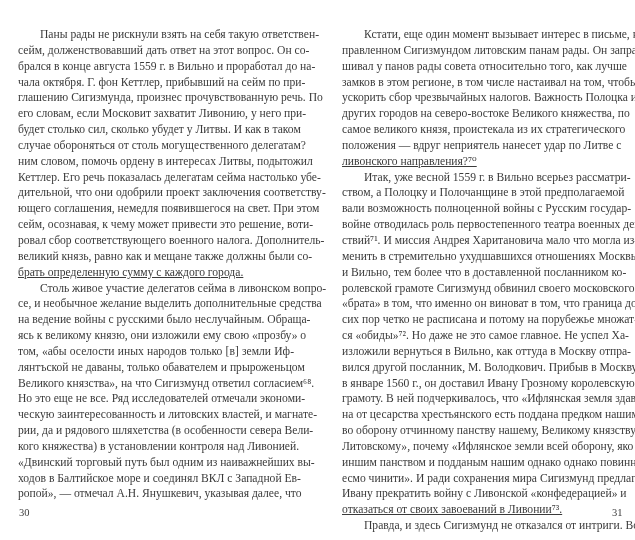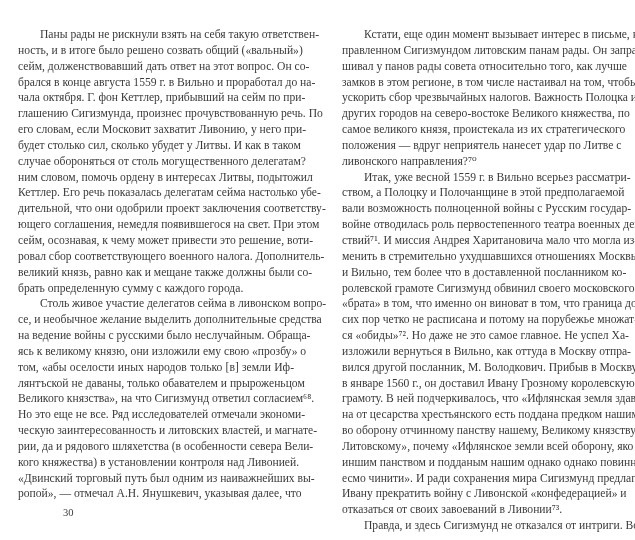--- a/index.html
+++ b/index.html
@@ -26,39 +26,37 @@
     .page-left .text { left: 18px; width: 276px; }
     .page-right .text { left: 25px; width: 272px; }
     .line {
       display: block;
       white-space: nowrap;
       text-align: justify;
       text-align-last: justify;
       height: 15.85px;
       overflow: visible;
     }
-    .line.last { text-align-last: left; }
+    .line.last { text-align-last: left; text-decoration: underline; }
     .line.indent { text-indent: 22px; }
     .folio {
       position: absolute;
       top: 507px;
       font-size: 10.5px;
       color: #3a3a3a;
-      margin-left: 44px;
     }
     .page-left .folio { left: 19px; }
     .page-right .folio { left: 295px; }
   </style>
 </head>
 <body>
 
 <div class="page page-left">
   <div class="text" id="left-text">
       <span class="line indent">Паны рады не рискнули взять на себя такую ответствен-</span>
-      <span class="line">ность, и в итоге было решено созвать общий («вальный»)</span>
       <span class="line">сейм, долженствовавший дать ответ на этот вопрос. Он со-</span>
       <span class="line">брался в конце августа 1559 г. в Вильно и проработал до на-</span>
       <span class="line">чала октября. Г. фон Кеттлер, прибывший на сейм по при-</span>
       <span class="line">глашению Сигизмунда, произнес прочувствованную речь. По</span>
       <span class="line">его словам, если Московит захватит Ливонию, у него при-</span>
       <span class="line">будет столько сил, сколько убудет у Литвы. И как в таком</span>
       <span class="line">случае обороняться от столь могущественного делегатам?</span>
       <span class="line">ним словом, помочь ордену в интересах Литвы, подытожил</span>
       <span class="line">Кеттлер. Его речь показалась делегатам сейма настолько убе-</span>
       <span class="line">дительной, что они одобрили проект заключения соответству-</span>
@@ -72,20 +70,21 @@
       <span class="line">на ведение войны с русскими было неслучайным. Обраща-</span>
       <span class="line">ясь к великому князю, они изложили ему свою «прозбу» о</span>
       <span class="line">том, «абы оселости иных народов только [в] земли Иф-</span>
       <span class="line">лянтъской не даваны, только обавателем и прырожeньцом</span>
       <span class="line">Великого князства», на что Сигизмунд ответил согласием⁶⁸.</span>
       <span class="line">Но это еще не все. Ряд исследователей отмечали экономи-</span>
       <span class="line">ческую заинтересованность и литовских властей, и магнате-</span>
       <span class="line">рии, да и рядового шляхетства (в особенности севера Вели-</span>
       <span class="line">кого княжества) в установлении контроля над Ливонией.</span>
       <span class="line">«Двинский торговый путь был одним из наиважнейших вы-</span>
+      <span class="line">ходов в Балтийское море и соединял ВКЛ с Западной Ев-</span>
       <span class="line">ропой», — отмечал А.Н. Янушкевич, указывая далее, что</span>
     </div>
   <div class="folio">30</div>
 </div>
 
 <div class="page page-right">
   <div class="text" id="right-text">
       <span class="line indent">Кстати, еще один момент вызывает интерес в письме, на-</span>
       <span class="line">правленном Сигизмундом литовским панам рады. Он запра-</span>
       <span class="line">шивал у панов рады совета относительно того, как лучше</span>

